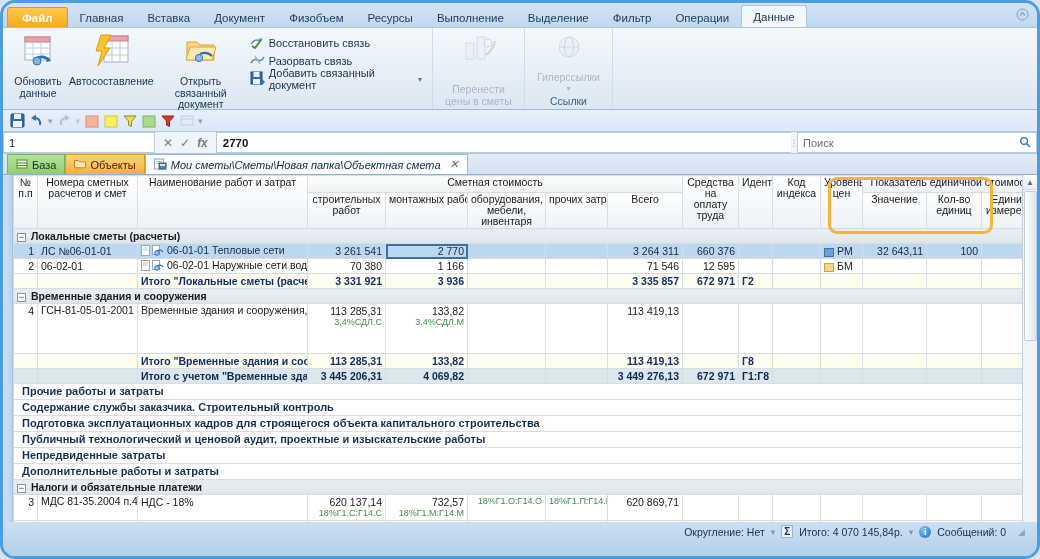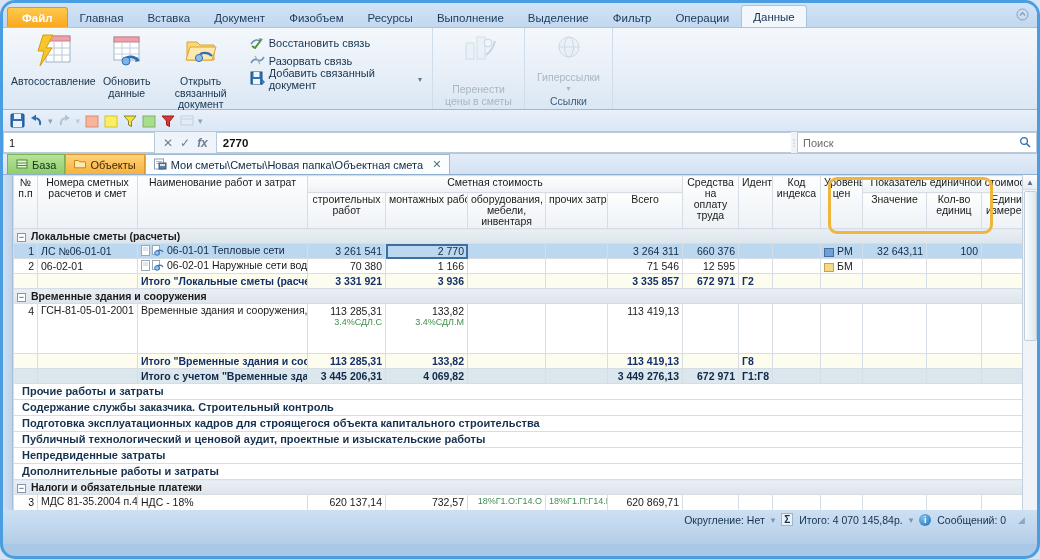--- a/index.html
+++ b/index.html
@@ -143,21 +143,21 @@
     border-bottom:1px solid #8fb0cf;
     padding-left:4px;
   }
   .dtab {
     display:flex; align-items:center; gap:4px;
     padding:0 8px; font-size:11px; cursor:default;
     border:1px solid transparent; border-bottom:none;
   }
   .dtab.green { background:linear-gradient(180deg,#b8e29a 0%,#8fce6c 100%); border-color:#77b457; color:#14331f;}
   .dtab.orange{ background:linear-gradient(180deg,#ffd27a 0%,#f8b13d 100%); border-color:#dd9a28; color:#3d2808;}
-  .dtab.doc   { background:#fbfdff; border-color:#9db8d2; color:#102a44; }
+  .dtab.doc   { background:#fbfdff; border-color:#9db8d2; color:#102a44;font-style:italic; }
   .dtab .x { color:#55707f; font-size:11px; margin-left:5px; }
 
   
   .gridwrap {
     position:relative;
     margin:0; height:352px;
     background:#fff;
     border-bottom:1px solid #9bb4cc;
     overflow:hidden;
     display:flex;
@@ -247,21 +247,21 @@
   .hscrollbar .arrowL { width:16px; text-align:center; font-size:8px; color:#39506a; }
   .hscrollbar .htrack { flex:1; height:14px; position:relative; }
   .hscrollbar .hthumb {
     position:absolute; left:18px; top:0; width:170px; height:14px;
     background:linear-gradient(180deg,#e4e9ee,#cfd7df);
     border:1px solid #bcc7d2; border-radius:2px;
   }
 
   
   .statusbar {
-    position:absolute; left:0; right:0; bottom:12px;
+    position:absolute; left:0; right:0; bottom:0;
     height:34px;
     background:linear-gradient(180deg,#cde0f3 0%,#b4cee8 100%);
     display:flex; align-items:flex-start;
   }
   .statusrow {
     width:100%; height:19px;
     display:flex; align-items:center; justify-content:flex-end;
     padding-right:12px; gap:6px;
     font-size:10.5px; color:#15314e;
   }
@@ -299,49 +299,49 @@
     </div>
   </div>
 
   <div class="ribbon">
 
     <div class="rgroup" style="width:430px;">
       <div class="gbody">
 
         <div class="bigbtn">
           <span class="ic">
-            <svg width="40" height="38" viewBox="0 0 40 38">
-              <rect x="13" y="3" width="24" height="26" fill="#fdfdfd" stroke="#9fb3c6"></rect>
-              <rect x="13" y="3" width="24" height="5" fill="#f0a0a8" stroke="#c8808a"></rect>
-              <line x1="21" y1="8" x2="21" y2="29" stroke="#b9c9d8"></line>
-              <line x1="29" y1="8" x2="29" y2="29" stroke="#b9c9d8"></line>
-              <line x1="13" y1="15" x2="37" y2="15" stroke="#b9c9d8"></line>
-              <line x1="13" y1="22" x2="37" y2="22" stroke="#b9c9d8"></line>
-              <path d="M10 2 L20 2 L13 15 L19 15 L7 33 L11 18 L5 18 Z" fill="#f7c52e" stroke="#d79d0a" stroke-width="1"></path>
-            </svg>
-          </span>
-          <span class="lbl">Автосоставление</span>
-        </div>
-
-        <div class="bigbtn">
-          <span class="ic">
             <svg width="38" height="38" viewBox="0 0 38 38">
               <rect x="6" y="4" width="25" height="23" fill="#fff" stroke="#9fb3c6"></rect>
               <rect x="6" y="4" width="25" height="5" fill="#f0a0a8" stroke="#c8808a"></rect>
               <line x1="14" y1="9" x2="14" y2="27" stroke="#c2d0dd"></line>
               <line x1="22" y1="9" x2="22" y2="27" stroke="#c2d0dd"></line>
               <line x1="6" y1="15" x2="31" y2="15" stroke="#c2d0dd"></line>
               <line x1="6" y1="21" x2="31" y2="21" stroke="#c2d0dd"></line>
               <path d="M18 25 q7 -3 12 2" fill="none" stroke="#2f6fb5" stroke-width="2.5"></path>
               <path d="M29 24 l3 4 l-5 1 z" fill="#2f6fb5"></path>
               <circle cx="18" cy="28" r="4" fill="#7fb2e8" stroke="#2f6fb5"></circle>
             </svg>
           </span>
           <span class="lbl" style="white-space:pre-line;">Обновить
 данные</span>
+        </div>
+
+        <div class="bigbtn">
+          <span class="ic">
+            <svg width="40" height="38" viewBox="0 0 40 38">
+              <rect x="13" y="3" width="24" height="26" fill="#fdfdfd" stroke="#9fb3c6"></rect>
+              <rect x="13" y="3" width="24" height="5" fill="#f0a0a8" stroke="#c8808a"></rect>
+              <line x1="21" y1="8" x2="21" y2="29" stroke="#b9c9d8"></line>
+              <line x1="29" y1="8" x2="29" y2="29" stroke="#b9c9d8"></line>
+              <line x1="13" y1="15" x2="37" y2="15" stroke="#b9c9d8"></line>
+              <line x1="13" y1="22" x2="37" y2="22" stroke="#b9c9d8"></line>
+              <path d="M10 2 L20 2 L13 15 L19 15 L7 33 L11 18 L5 18 Z" fill="#f7c52e" stroke="#d79d0a" stroke-width="1"></path>
+            </svg>
+          </span>
+          <span class="lbl">Автосоставление</span>
         </div>
 
         <div class="bigbtn">
           <span class="ic">
             <svg width="38" height="38" viewBox="0 0 38 38">
               <path d="M5 9 h10 l3 3 h14 v15 h-27 z" fill="#fbd77a" stroke="#d9a52e"></path>
               <path d="M8 14 h26 l-4 13 h-26 z" fill="#fde9b0" stroke="#d9a52e"></path>
               <path d="M18 21 q7 -3 12 2" fill="none" stroke="#2f6fb5" stroke-width="2.2"></path>
               <circle cx="17" cy="25" r="3.6" fill="#8fbdee" stroke="#2f6fb5"></circle>
             </svg>

